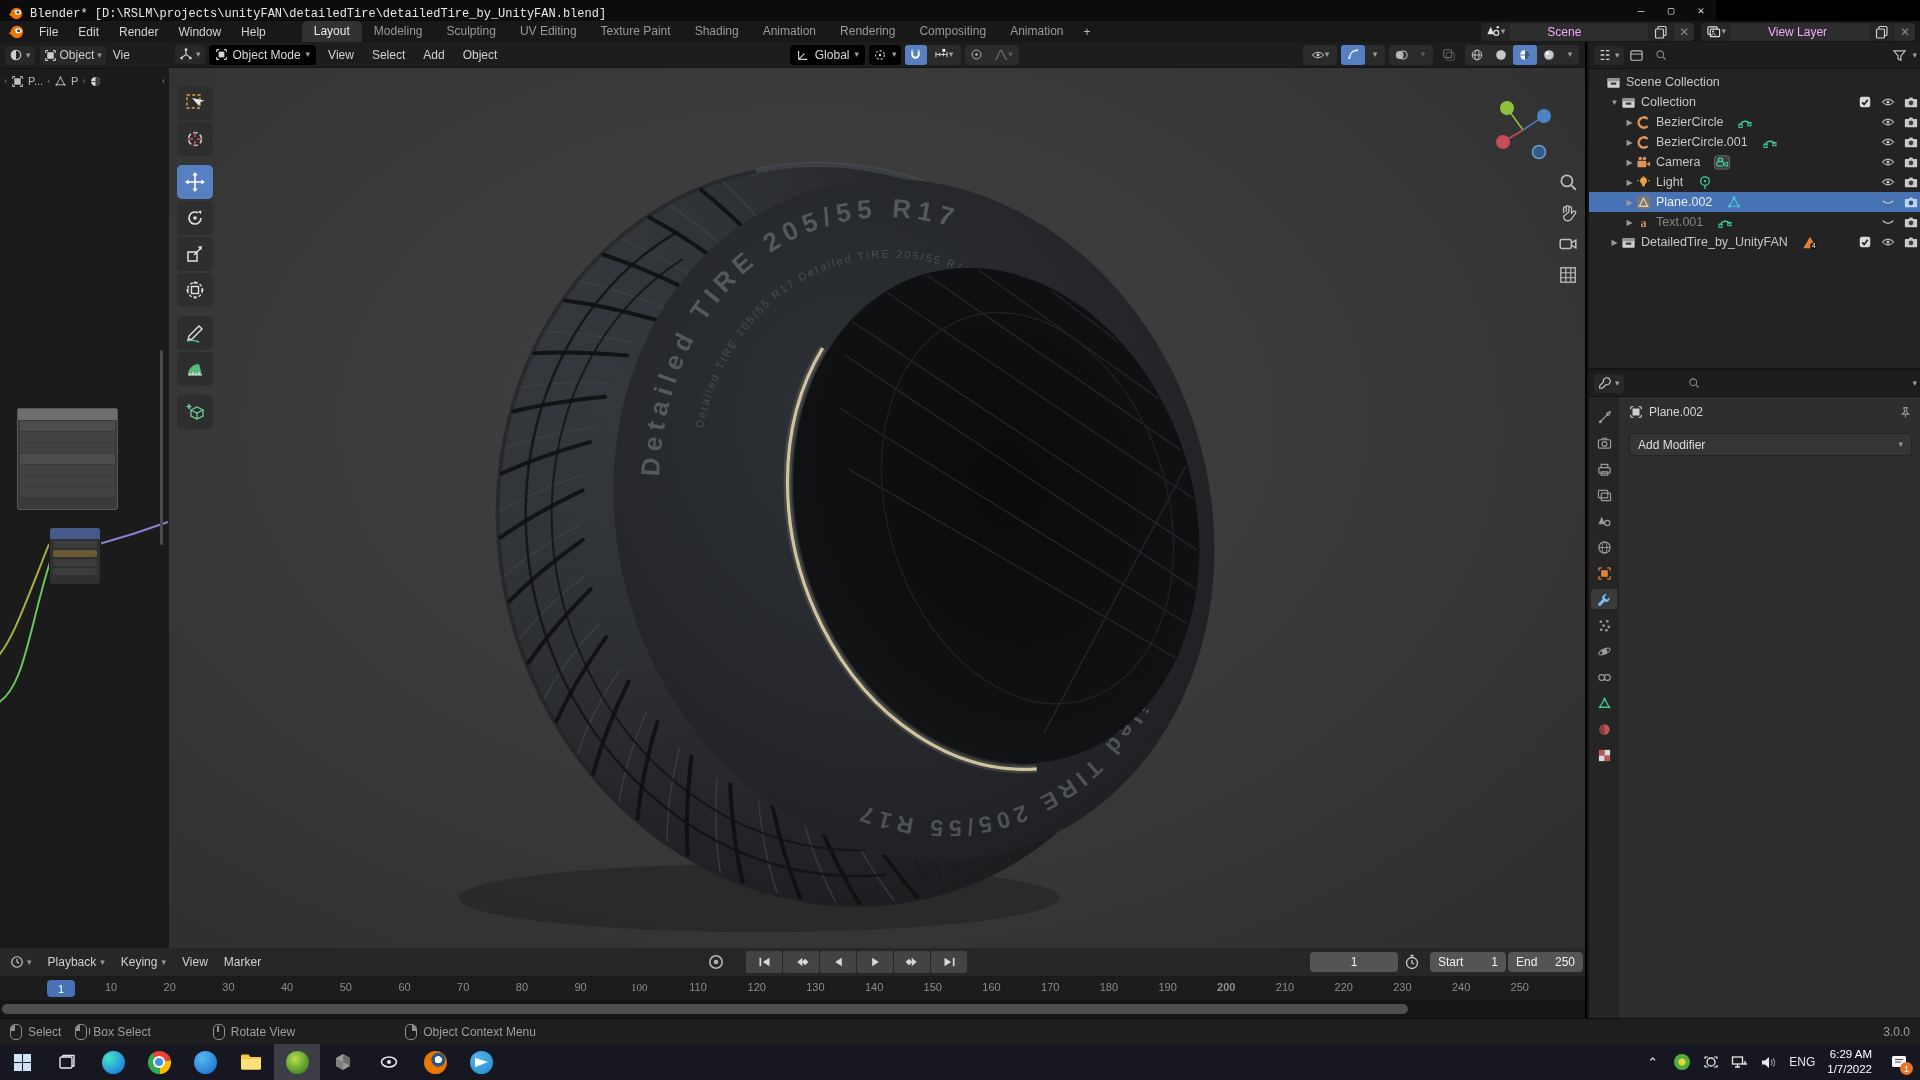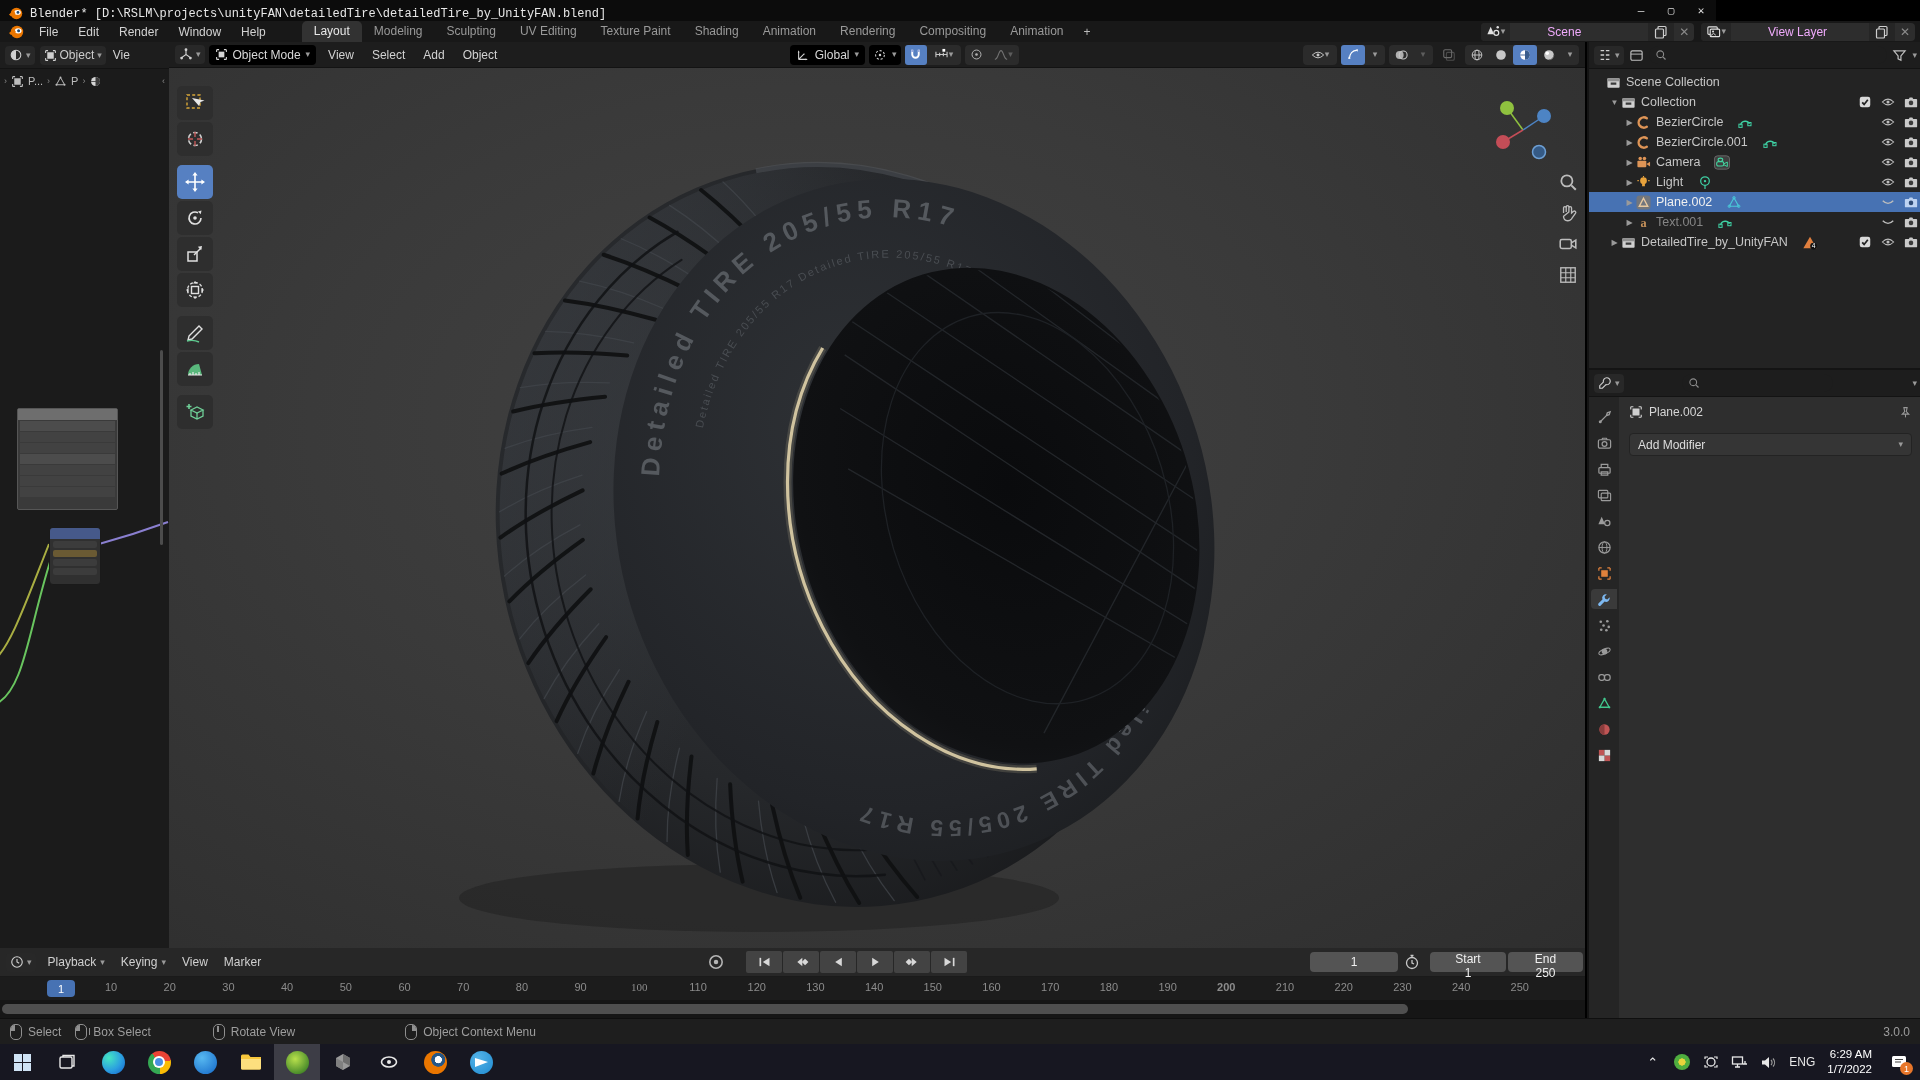--- a/index.html
+++ b/index.html
@@ -91,21 +91,21 @@
   
   .timeline{position:absolute;left:0;top:948px;width:1585px;height:52px;background:#272727;}
   .tl-hdr{position:relative;height:28px;display:flex;align-items:center;gap:4px;padding:0 6px;border-bottom:1px solid #1a1a1a;}
   .tl-menu{padding:2px 8px;color:#d0d0d0;display:flex;align-items:center;gap:4px;}
   .tl-play{position:absolute;left:746px;top:3px;display:flex;gap:1px;}
   .pb{width:36px;height:22px;background:#434343;display:flex;align-items:center;justify-content:center;border-radius:2px;}
   .pb svg{width:15px;height:12px;}
   .autokey{position:absolute;left:706px;top:5px;width:20px;height:18px;display:flex;align-items:center;justify-content:center;color:#b5b5b5;}
   .field{position:absolute;top:4px;height:20px;background:#545454;border-radius:4px;color:#f0f0f0;
          display:flex;align-items:center;justify-content:center;font-size:12px;}
-  .field.sb{justify-content:space-between;padding:0 8px;box-sizing:border-box;flex-direction:column;}
+  .field.sb{justify-content:space-between;padding:0 8px;box-sizing:border-box;}
   .ruler{position:relative;height:24px;background:#1c1c1c;}
   .tick{position:absolute;top:4px;transform:translateX(-50%);color:#8c8c8c;font-size:11px;}
   .cur-frame{position:absolute;left:47px;top:3px;width:28px;height:17px;background:#4772b3;border-radius:4px;
              color:#fff;display:flex;align-items:center;justify-content:center;font-size:11px;}
   .hscroll{position:absolute;left:0;top:1000px;width:1585px;height:18px;background:#161616;}
   .hscroll .handle{position:absolute;left:2px;top:4px;width:1406px;height:10px;background:#4f4f4f;border-radius:5px;}
 
   
   .statusbar{position:absolute;left:0;top:1018px;width:1920px;height:26px;background:#1e1e1e;border-top:1px solid #0f0f0f;
              display:flex;align-items:center;color:#9d9d9d;padding:0 10px;box-sizing:border-box;gap:14px;}

